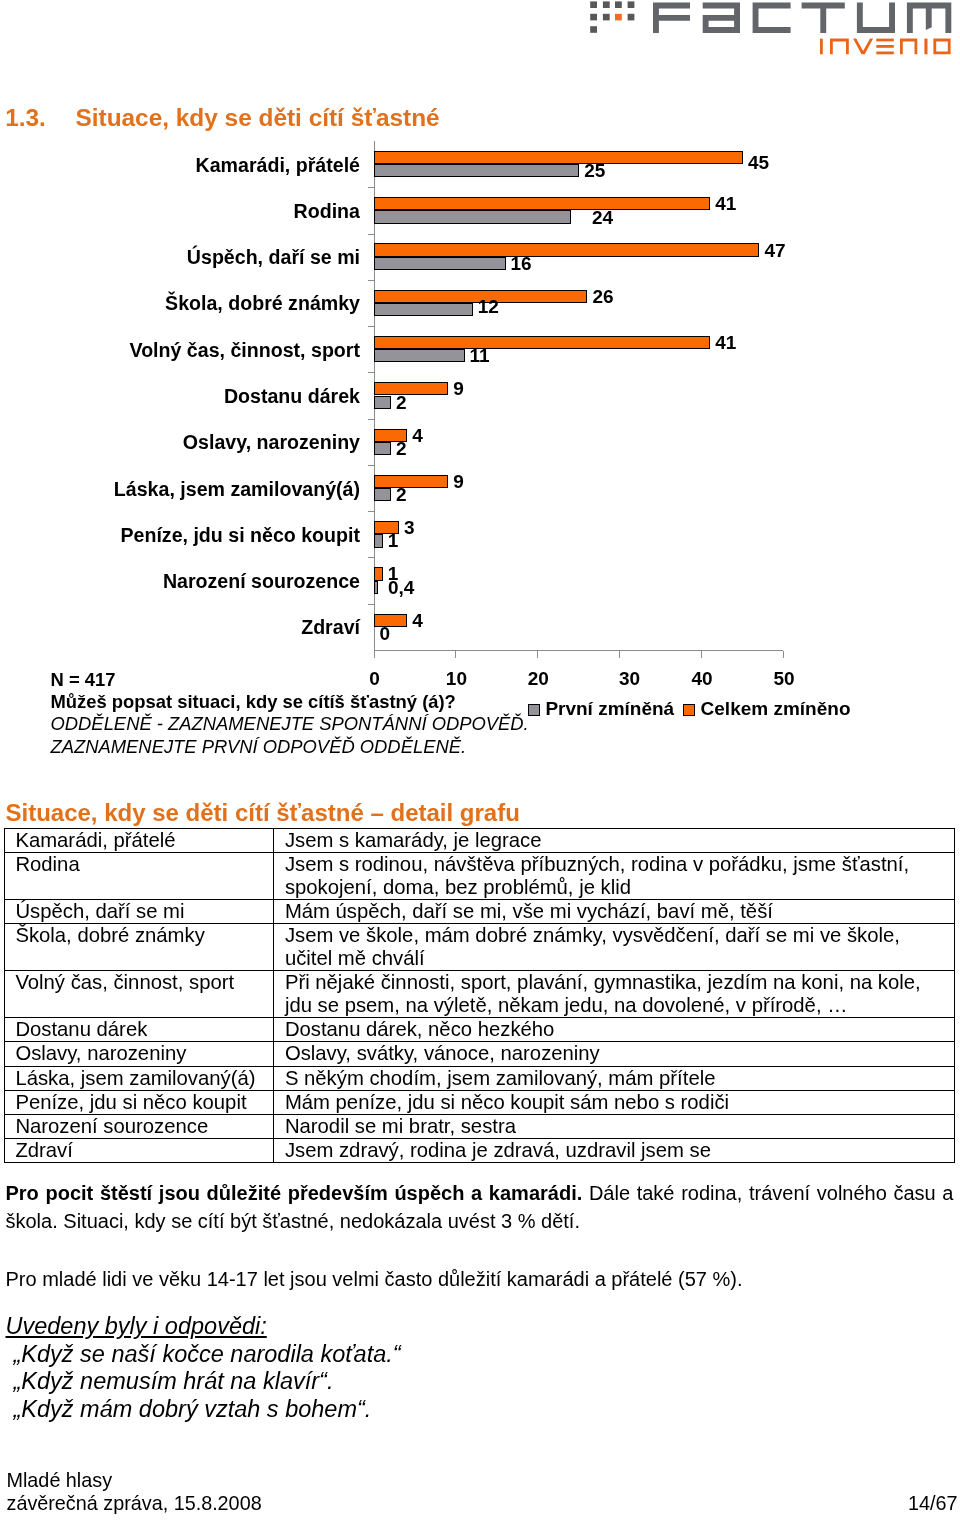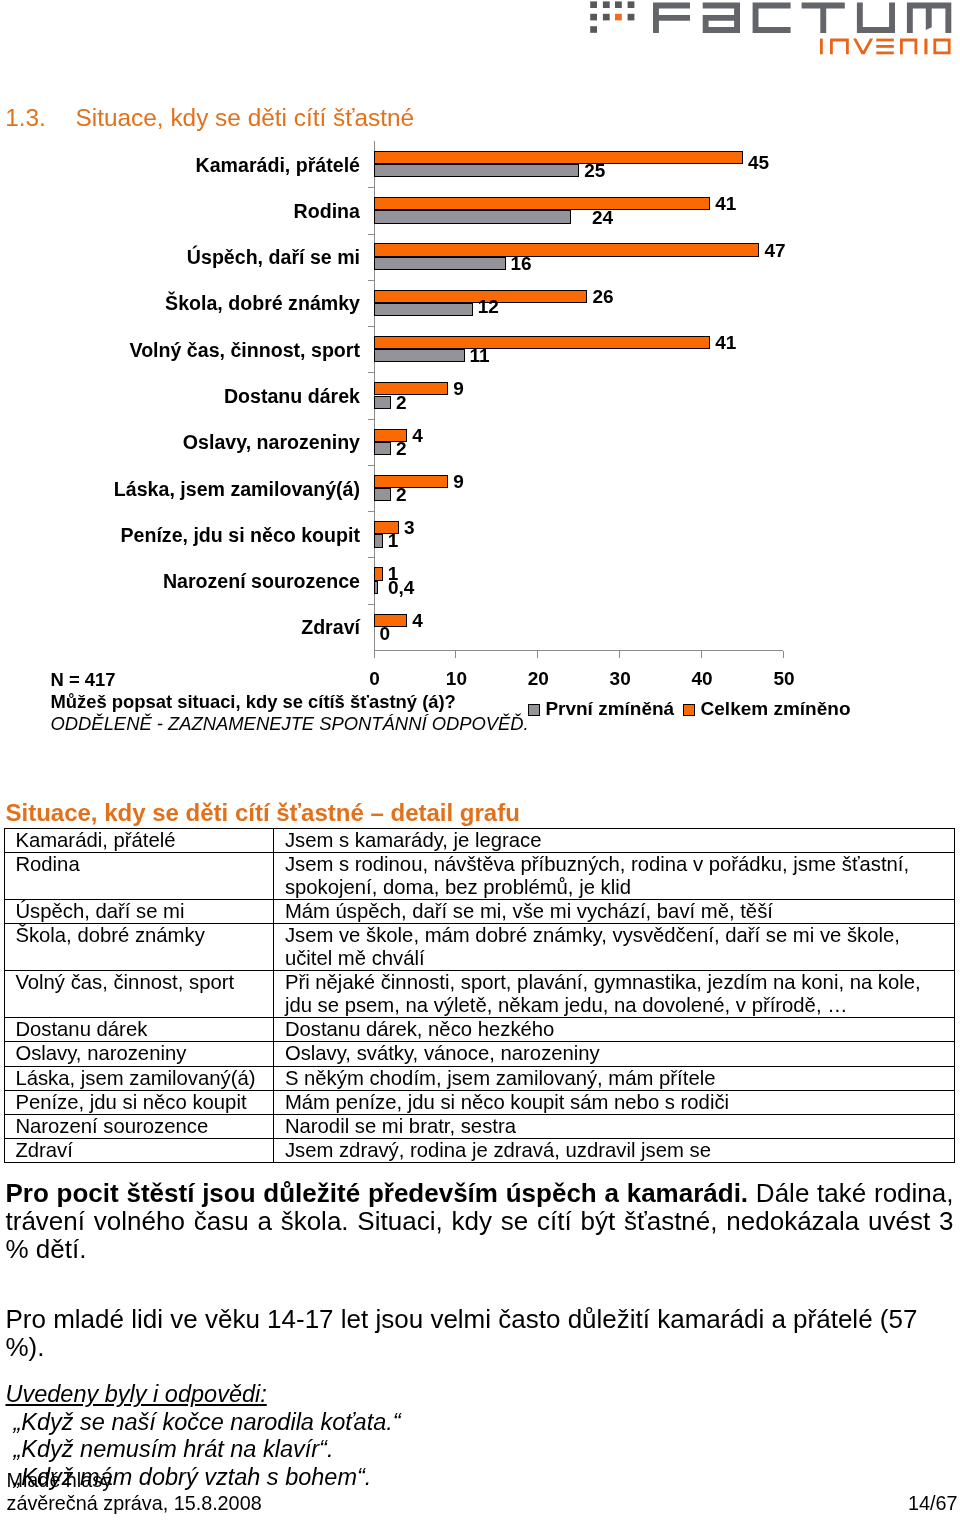--- a/index.html
+++ b/index.html
@@ -5,21 +5,21 @@
   html,body{margin:0;padding:0;}
   body{width:960px;height:1520px;background:#fff;
        font-family:"Liberation Sans",sans-serif;color:#000;
        -webkit-font-smoothing:antialiased;overflow:hidden;position:relative;}
 
   
   .logo{position:absolute;left:580px;top:0px;}
 
   
   .heading{position:absolute;left:5.2px;top:104px;white-space:nowrap;
-           font-weight:normal;font-size:24.4px;color:#E2711C;letter-spacing:0;}
+           font-weight:bold;font-size:24.4px;color:#E2711C;letter-spacing:0;}
   .h-num{display:inline-block;width:63.5px;}
   .h-title{display:inline-block;}
 
   
   .chart{position:absolute;left:0;top:0;width:960px;height:720px;}
   .plot{position:absolute;left:373.5px;top:141px;width:409.5px;height:510px;
         border-left:1px solid #8b8b8b;border-bottom:1px solid #8b8b8b;box-sizing:border-box;}
   .catlab{position:absolute;right:600px;text-align:right;white-space:nowrap;
           font-weight:bold;font-size:19.6px;line-height:19.6px;}
   .ytick{position:absolute;left:368px;width:5.5px;height:0;border-top:1px solid #8b8b8b;}
@@ -50,22 +50,22 @@
                 color:#E2711C;white-space:nowrap;}
   table.detail{position:absolute;left:3.6px;top:828px;width:950px;border-collapse:collapse;
                table-layout:fixed;}
   table.detail td{border:1px solid #000;font-size:20.3px;line-height:22.7px;
                   padding:0px 2px 0.5px 10.8px;vertical-align:top;}
   col.col-label{width:269.5px;}
   col.col-text{width:680.5px;}
 
   
   .comm{position:absolute;left:5.5px;top:1179px;width:948px;}
-  .c-p{margin:0;font-size:26px;line-height:28px;text-align:justify;}
-  .c-p2{margin-top:42px;text-align:left;}
+  .c-p{margin:0;font-size:20px;line-height:28px;text-align:justify;}
+  .c-p2{margin-top:30px;text-align:left;}
   .c-q-head{margin:20px 0 0 0;font-size:23.5px;line-height:27.5px;font-style:italic;
             text-decoration:underline;}
   .c-q{margin:0 0 0 8px;font-size:23.5px;line-height:27.5px;font-style:italic;}
 
   
   .footer{position:absolute;left:6.5px;top:1469px;width:951px;font-size:19.8px;line-height:22.6px;}
   .f-page{position:absolute;right:0;top:22.6px;}
 </style>
 </head>
 <body>
@@ -182,33 +182,34 @@
       <div class="ytick" style="top: 557.455px;"></div>
       <div class="ytick" style="top: 603.727px;"></div>
     </div>
   <div id="xticks">
       <div class="xtick" style="left: 354.5px;">0</div>
       <div class="xtickmark" style="left: 373.5px;"></div>
       <div class="xtick" style="left: 436.4px;">10</div>
       <div class="xtickmark" style="left: 455.4px;"></div>
       <div class="xtick" style="left: 518.3px;">20</div>
       <div class="xtickmark" style="left: 537.3px;"></div>
-      <div class="xtick" style="left: 600.2px;">30</div>
+      <div class="xtick" style="left: 600.2px; text-align: right;">30</div>
       <div class="xtickmark" style="left: 619.2px;"></div>
       <div class="xtick" style="left: 682.1px;">40</div>
       <div class="xtickmark" style="left: 701.1px;"></div>
       <div class="xtick" style="left: 764px;">50</div>
       <div class="xtickmark" style="left: 783px;"></div>
     </div>
 </div>
 
 <div class="notes">
   <div class="n-line nb">N = 417</div>
   <div class="n-line nb">Můžeš popsat situaci, kdy se cítíš šťastný (á)?</div>
   <div class="n-line ni">ODDĚLENĚ - ZAZNAMENEJTE SPONTÁNNÍ ODPOVĚĎ.</div>
+  <div class="n-line ni">ZAZNAMENEJTE PRVNÍ ODPOVĚĎ ODDĚLENĚ.</div>
 </div>
 
 <div class="legend">
   <span class="lg-item">
     <span class="lg-sw sw-grey"></span>
     <span class="lg-tx">První zmíněná</span>
   </span>
   <span class="lg-item">
     <span class="lg-sw sw-orange"></span>
     <span class="lg-tx">Celkem zmíněno</span>

